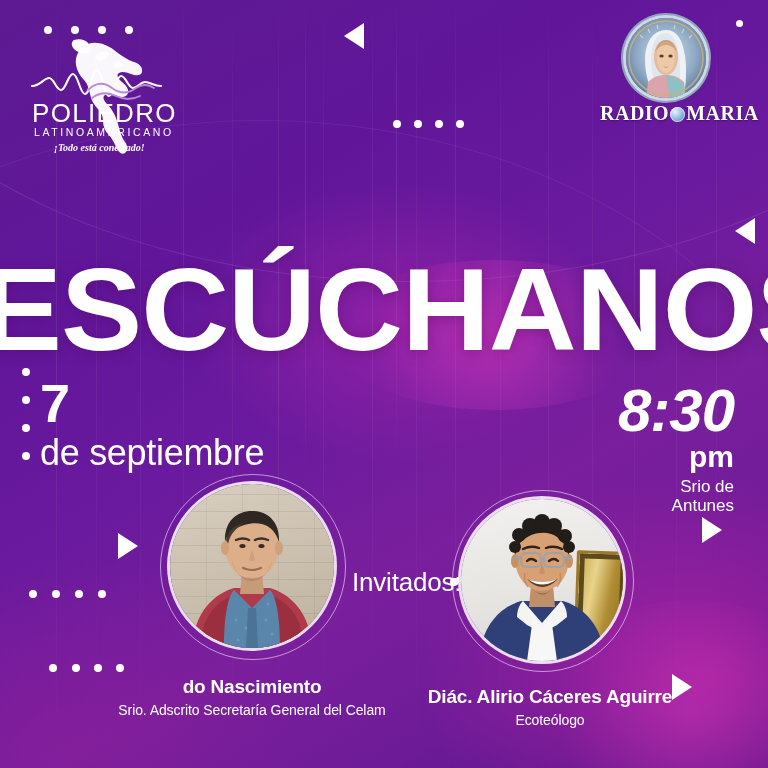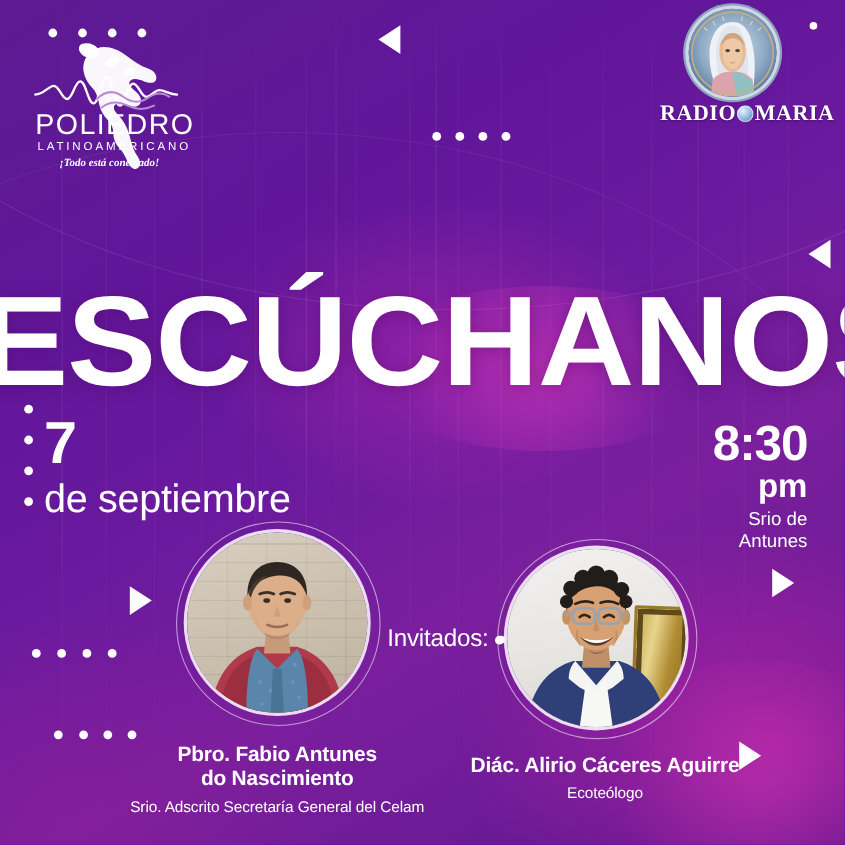--- a/index.html
+++ b/index.html
@@ -37,21 +37,21 @@
   .dot.sm{width:7px;height:7px;}
   .tri{position:absolute;width:0;height:0;}
   .tri.left{border-top:13px solid transparent;border-bottom:13px solid transparent;border-right:20px solid #fff;}
   .tri.right{border-top:13px solid transparent;border-bottom:13px solid transparent;border-left:20px solid #fff;}
 
   
   .poliedro{position:absolute;left:30px;top:38px;width:175px;height:120px;}
   .poliedro svg{display:block;}
 
   
-  .radiomaria{position:absolute;left:600px;top:8px;width:132px;height:120px;}
+  .radiomaria{position:absolute;left:600px;top:18px;width:132px;height:120px;}
   .rm-medal{
     position:absolute;left:26px;top:0;width:80px;height:80px;border-radius:50%;
     background:
       radial-gradient(circle at 50% 38%, #e8c9ac 0%, #d8ab8a 22%, #8fa9c4 40%, #7f9dbd 55%, #6b8cb0 70%, #4e6f96 100%);
     box-shadow:0 0 0 3px #cfd9e6, 0 0 0 5px #8fa2bd, 0 2px 6px rgba(0,0,0,0.35);
     overflow:hidden;
   }
   .rm-medal svg{position:absolute;left:0;top:0;}
   .rm-word{
     position:absolute;left:0;top:84px;width:132px;text-align:center;
@@ -75,28 +75,28 @@
     white-space:nowrap;
   }
 
   
   .date-block{position:absolute;left:40px;top:378px;color:#fff;}
   .date-day{font-size:54px;font-weight:700;line-height:0.95;letter-spacing:-1px;}
   .date-month{font-size:36px;font-weight:500;line-height:1.1;margin-top:4px;letter-spacing:-0.3px;}
 
   
   .time-block{position:absolute;right:34px;top:382px;color:#fff;text-align:right;}
-  .time-hour{font-size:45px;font-weight:700;line-height:0.95;letter-spacing:-1px;}
+  .time-hour{font-size:60px;font-weight:700;line-height:0.95;letter-spacing:-1px;font-style:italic;}
   .time-mer{font-size:30px;font-weight:700;line-height:1.05;margin-top:2px;}
   .time-zone{font-size:17px;font-weight:400;line-height:1.15;margin-top:4px;}
 
   
   .invitados{
     position:absolute;left:352px;top:567px;color:#fff;
-    font-size:22px;font-weight:500;letter-spacing:-0.2px;
+    font-size:26px;font-weight:500;letter-spacing:-0.2px;
   }
 
   
   .photo{
     position:absolute;border-radius:50%;overflow:hidden;
     box-shadow:0 0 0 3px rgba(255,255,255,0.85);
   }
   .photo .inner{position:absolute;inset:0;}
   .ring-outer{
     position:absolute;border-radius:50%;border:1.5px solid rgba(255,255,255,0.55);
@@ -372,21 +372,20 @@
 
         <path d="M64 74 Q62 82 67 88" stroke="#b07f55" stroke-width="1.6" fill="none" opacity="0.6"></path>
         <path d="M99 74 Q101 82 96 88" stroke="#b07f55" stroke-width="1.6" fill="none" opacity="0.6"></path>
 
         <path d="M74 92 Q81 97 89 92 Q81 99 74 92 Z" fill="#3a2d24" opacity="0.45"></path>
       </svg>
     </div>
   </div>
 
   <div class="caption" style="left:94px;top:676px;width:316px;">
-    <div class="cap-name">Pbro. Fabio Antunes</div>
     <div class="cap-name">do Nascimiento</div>
     <div class="cap-role">Srio. Adscrito Secretaría General del Celam</div>
   </div>
 
   <div class="caption" style="left:400px;top:686px;width:300px;">
     <div class="cap-name">Diác. Alirio Cáceres Aguirre</div>
     <div class="cap-role">Ecoteólogo</div>
   </div>
 
 </div>

